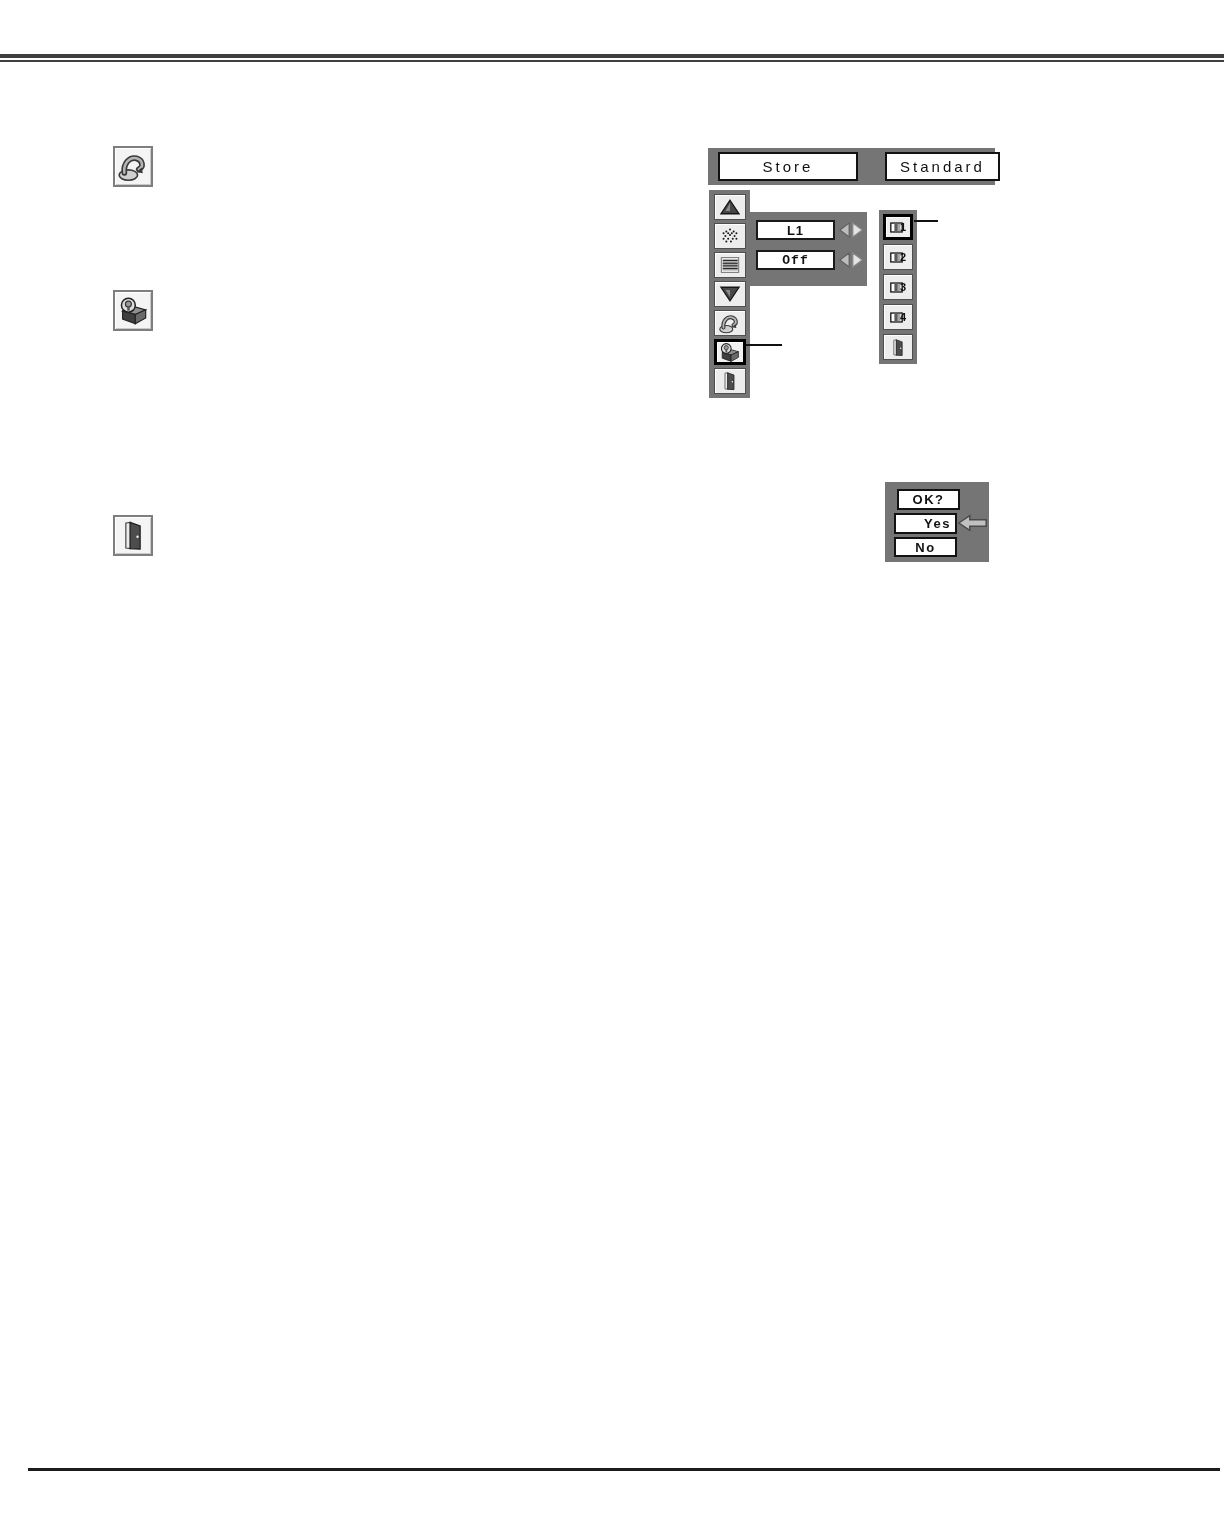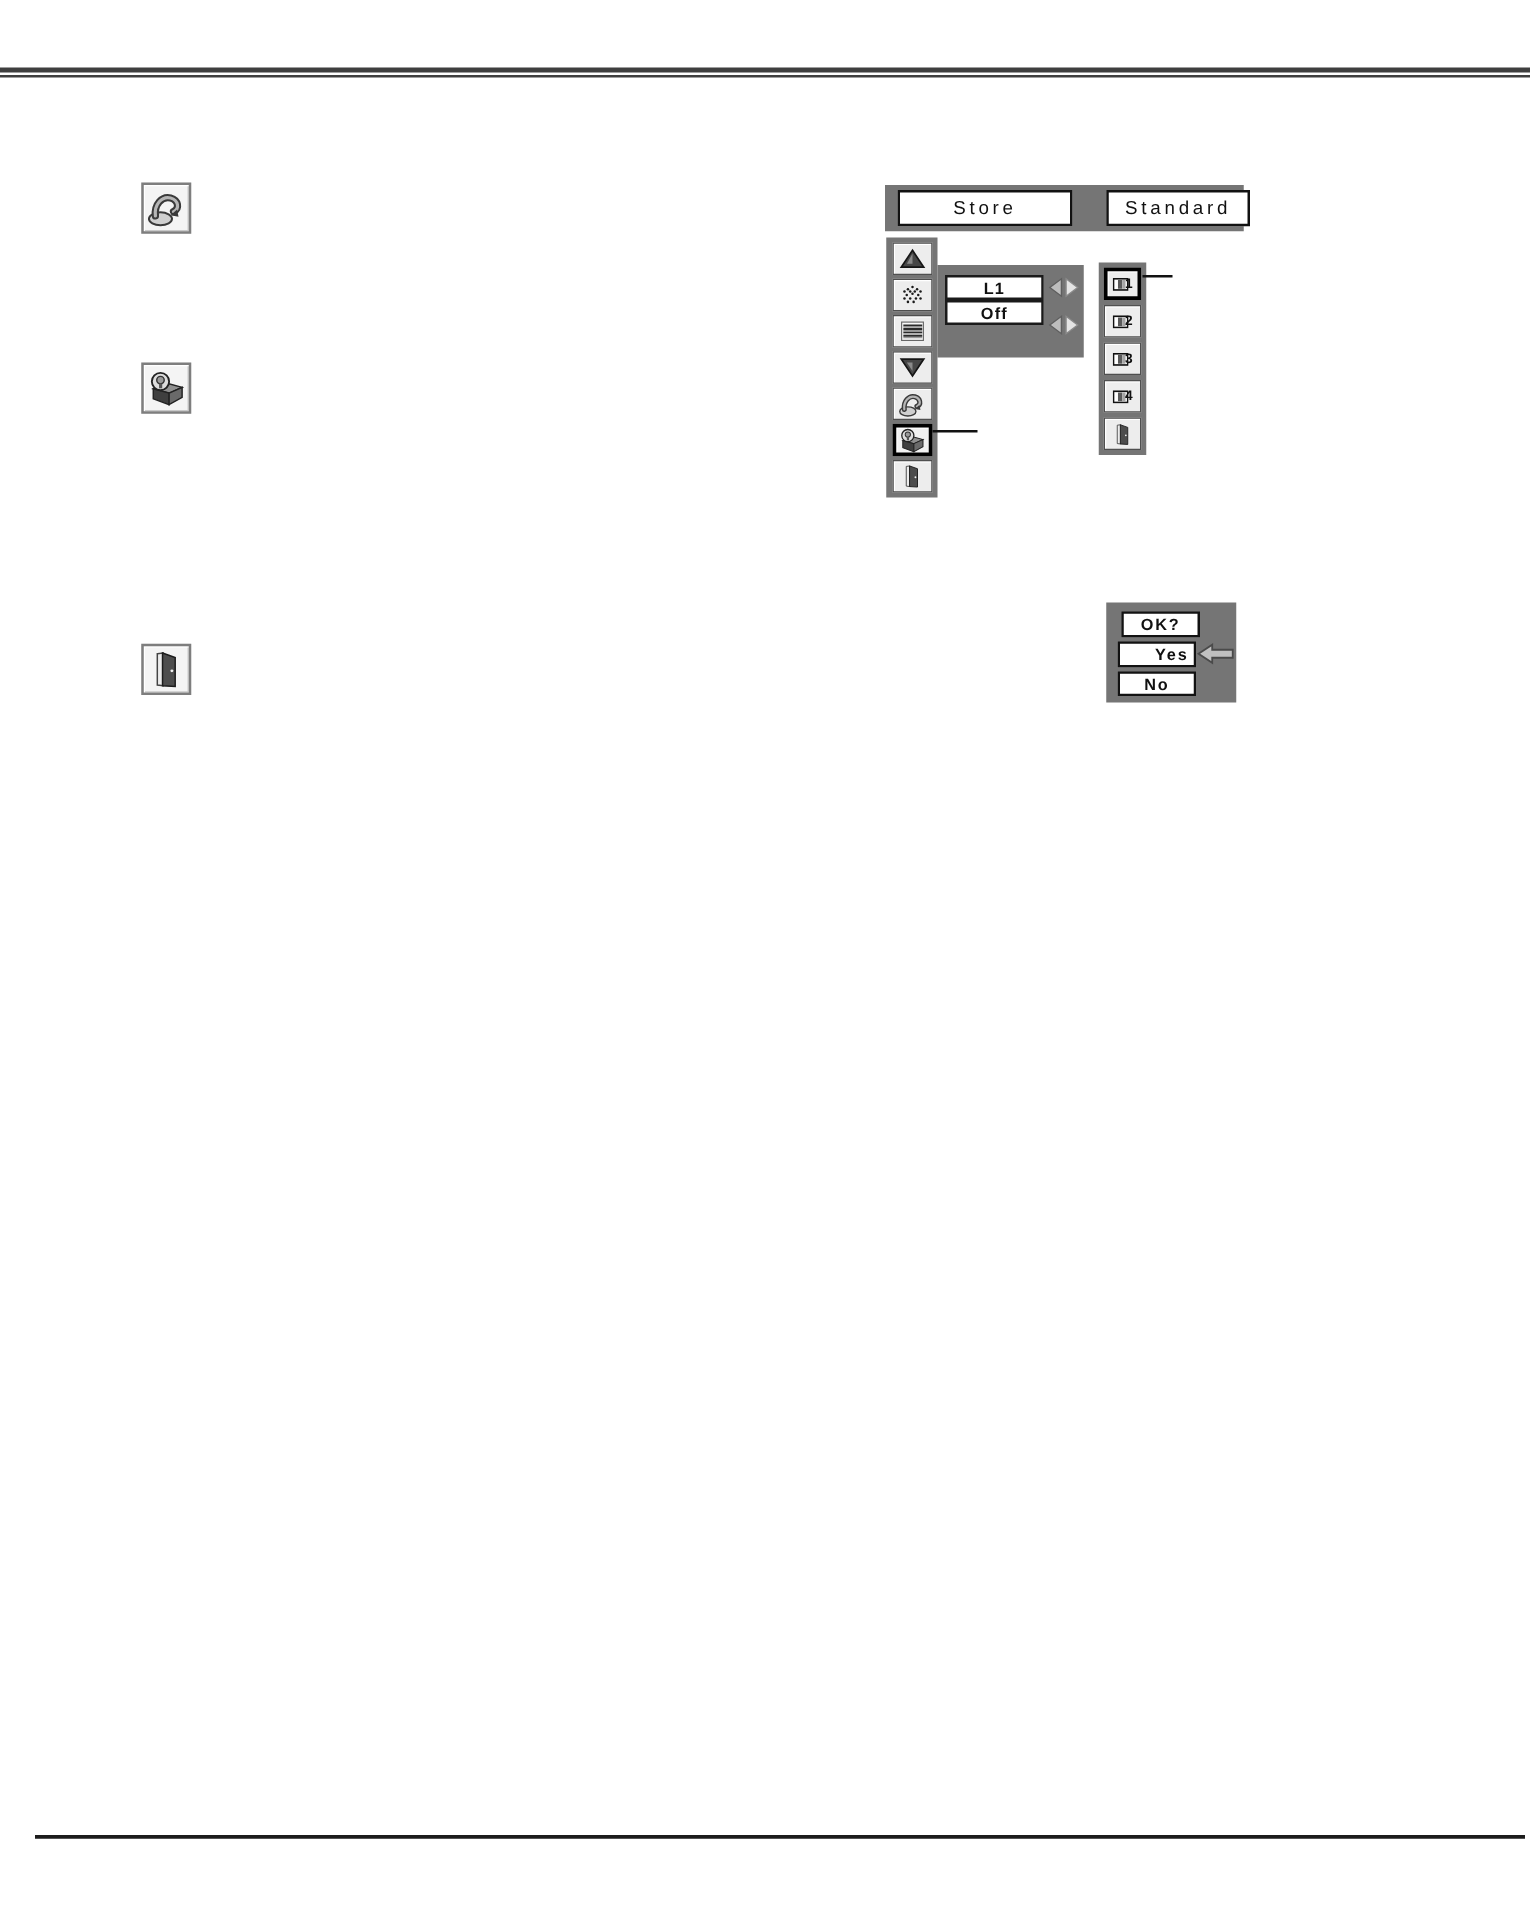--- a/index.html
+++ b/index.html
@@ -48,21 +48,21 @@
   }
   .scell.selected{border:3px solid #000;}
   .scell .num{font-weight:bold;font-size:11px;color:#111;margin-left:-3px;}
   
   #value-panel{left:750px;top:212px;width:117px;height:74px;}
   .val-box{
     position:absolute;left:6px;width:79px;height:20px;background:#fff;border:2px solid #1a1a1a;
     box-sizing:border-box;display:flex;align-items:center;justify-content:center;
     font-weight:bold;font-size:13px;letter-spacing:1px;color:#111;
   }
-  #val-1{top:8px;} #val-2{top:28px;}
+  #val-1{top:8px;} #val-2{top:38px;font-family:Liberation Mono, monospace;}
   .val-arrows{position:absolute;left:88px;width:26px;height:18px;}
   #arrows-1{top:9px;} #arrows-2{top:39px;}
   
   .callout{position:absolute;height:2px;background:#111;}
   #callout-store{left:746px;top:344px;width:36px;}
   #callout-image1{left:914px;top:220px;width:24px;}
   
   #confirm-dialog{left:885px;top:482px;width:104px;height:80px;text-align:center;}
   .dlg-box{
     position:absolute;background:#fff;border:2px solid #121212;box-sizing:border-box;

